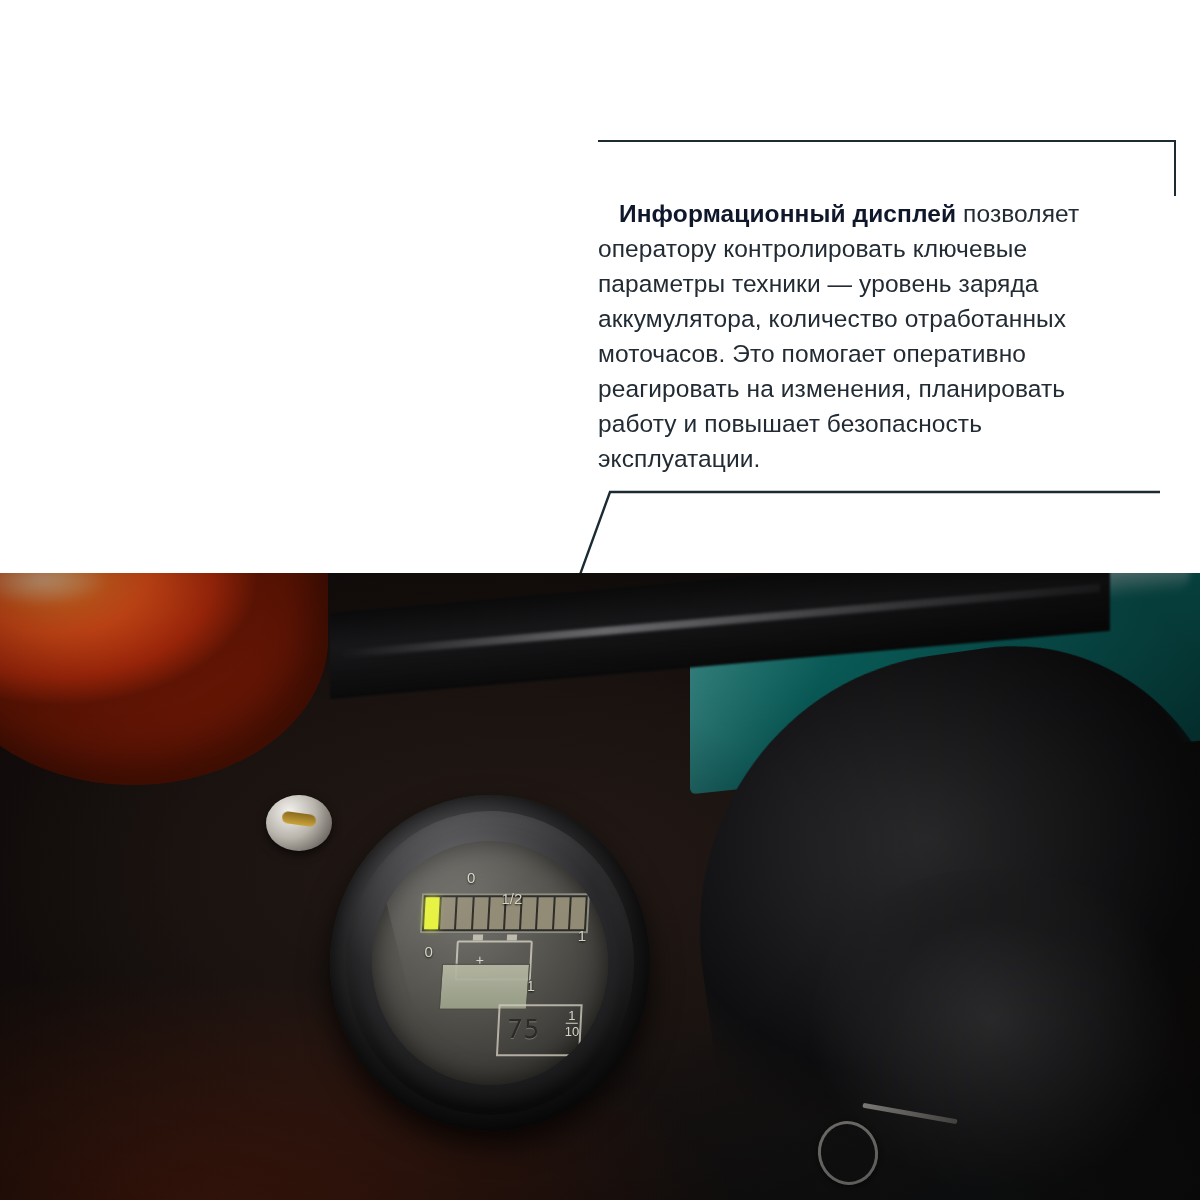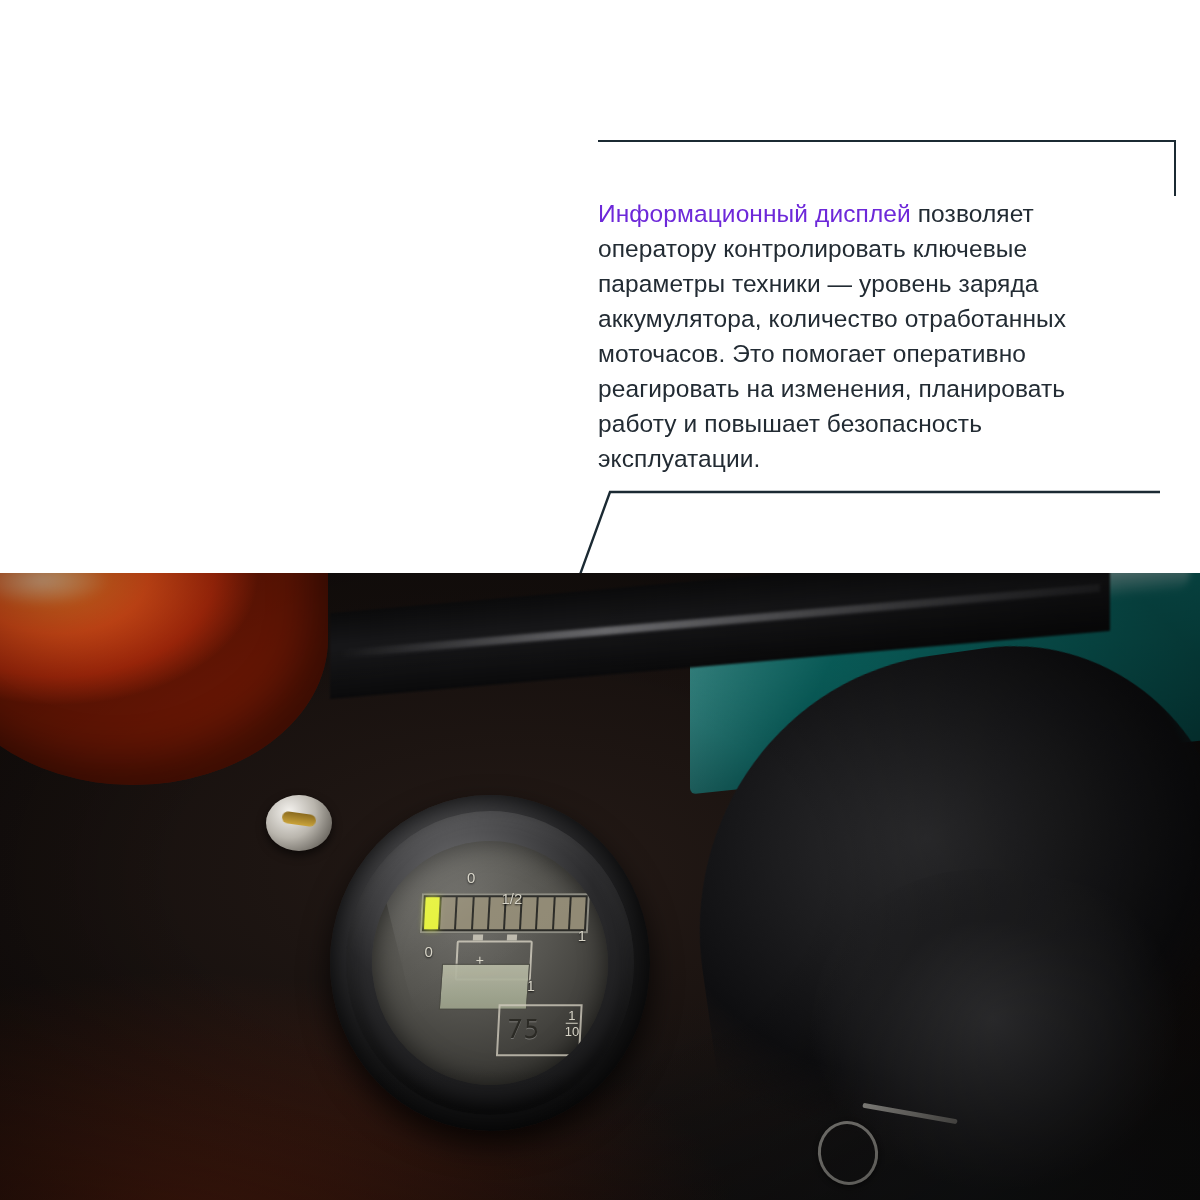--- a/index.html
+++ b/index.html
@@ -32,22 +32,23 @@
     position: absolute;
     left: 598px;
     top: 196px;
     width: 540px;
     font-size: 24.5px;
     line-height: 35px;
     color: #222b33;
     letter-spacing: 0.1px;
   }
   .caption-text b {
-    font-weight: normal;
-    color: #6d28d9;
+    font-weight: bold;
+    color: #0f172a;
+    margin-left: 21px;
   }
 
   
   .leader {
     position: absolute;
     left: 480px;
     top: 490px;
     width: 680px;
     height: 340px;
     pointer-events: none;

